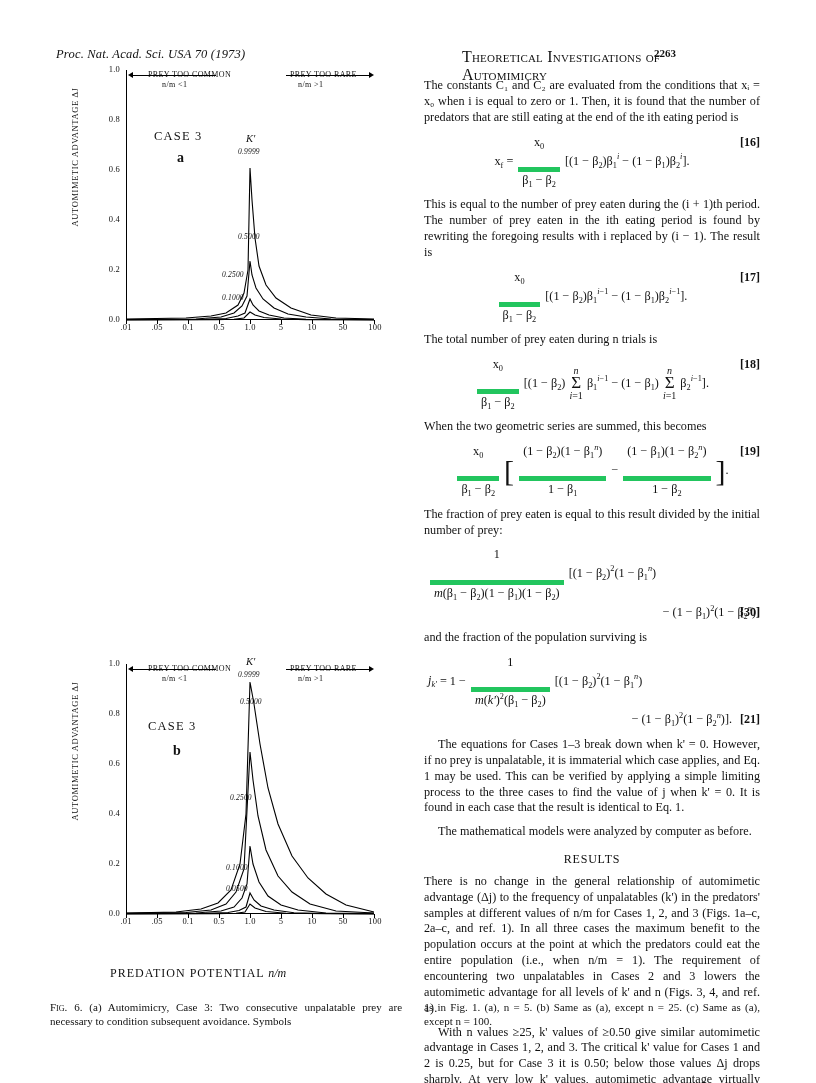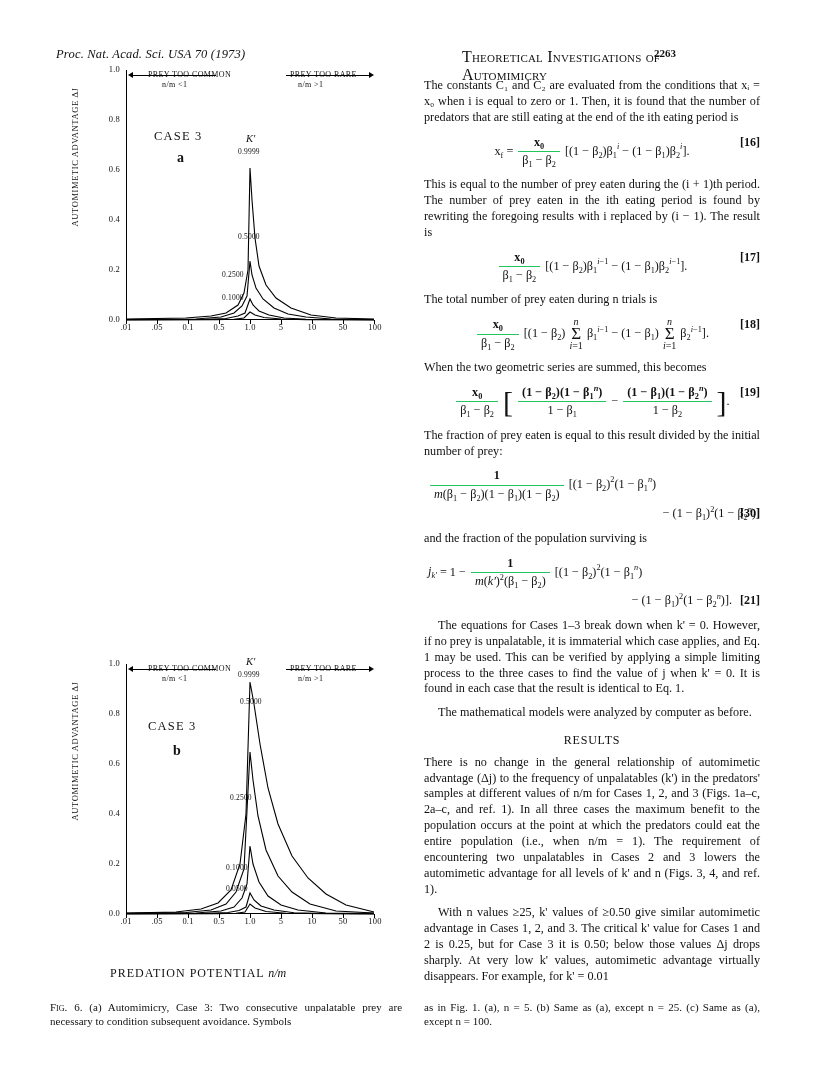--- a/index.html
+++ b/index.html
@@ -137,20 +137,21 @@
     width: 0; height: 0;
     border-top: 3px solid transparent;
     border-bottom: 3px solid transparent;
   }
   .arrowhead.left { border-right: 5px solid #000; }
   .arrowhead.right { border-left: 5px solid #000; }
   .curvelabel {
     position: absolute;
     font-size: 7.5px;
     letter-spacing: 0.2px;
+    font-style: italic;
   }
   .xaxis-title {
     position: absolute;
     left: 110px;
     top: 966px;
     font-size: 12px;
     letter-spacing: 1px;
   }
   .xaxis-title .nm { font-style: italic; letter-spacing: 0; }
 
@@ -205,24 +206,23 @@
     font-size: 12px;
   }
   .frac {
     display: inline-block;
     vertical-align: middle;
     text-align: center;
     margin: 0 2px;
   }
   .frac .num {
     display: block;
-    border-bottom: 1px solid #22c55e;
-    padding: 0 4px 1px 4px;
+    border-bottom: 5px solid #22c55e;
+    padding: 0 4px 17px 4px;
     line-height: 1.25;
-    font-weight: bold;
   }
   .frac .den {
     display: block;
     padding: 1px 4px 0 4px;
     line-height: 1.25;
   }
   .bigbracket {
     display: inline-block;
     font-size: 30px;
     vertical-align: middle;

